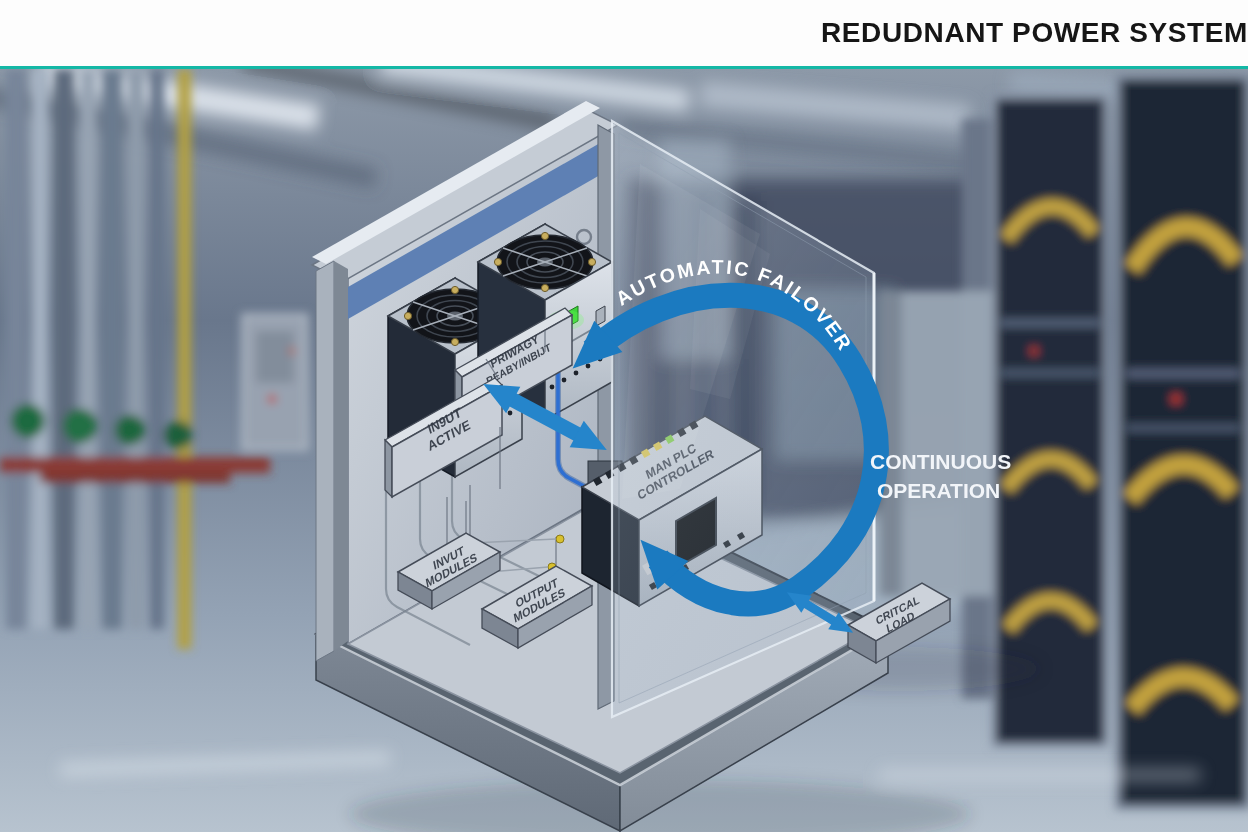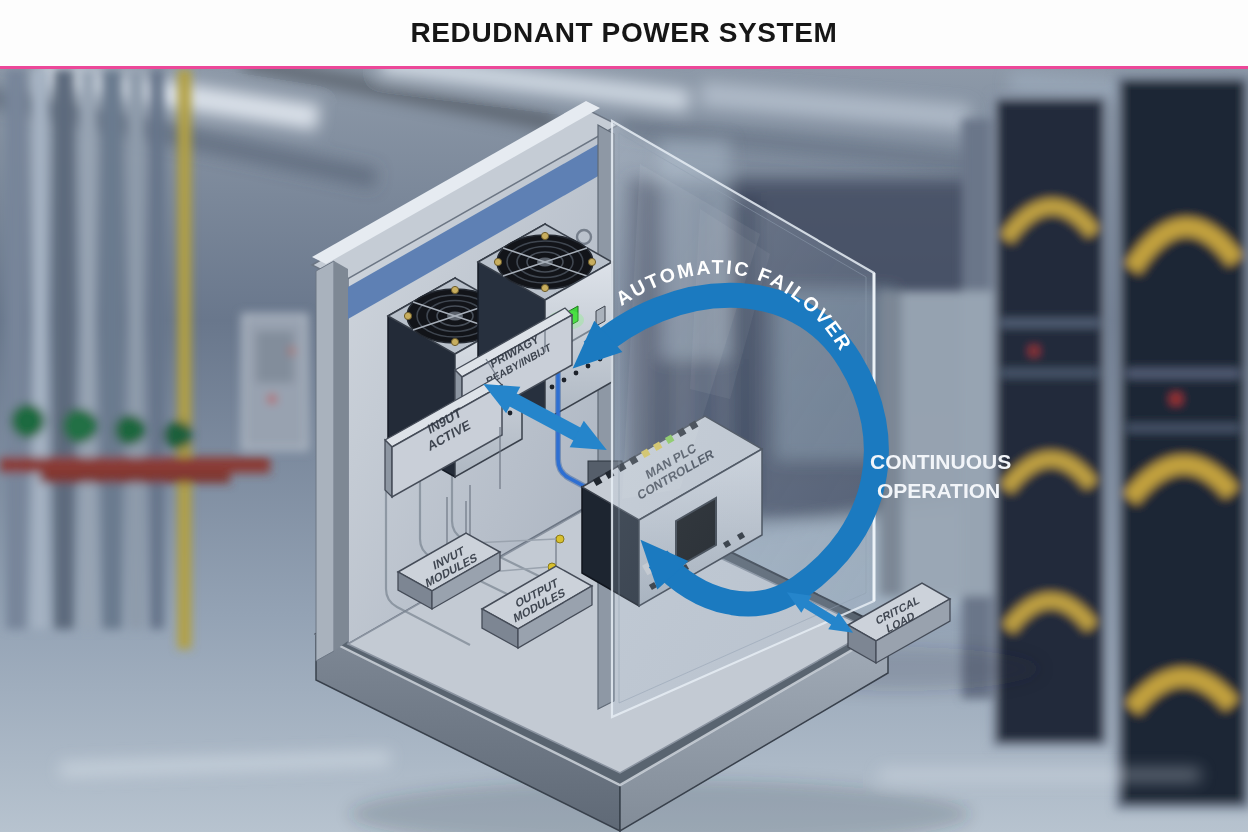--- a/index.html
+++ b/index.html
@@ -1,19 +1,19 @@
 <!DOCTYPE html>
 <html><head>
 <meta charset="utf-8">
 <style>
   html,body{margin:0;padding:0;background:#ffffff;}
   .stage{width:1248px;height:832px;position:relative;overflow:hidden;background:#fff;
          font-family:"Liberation Sans",sans-serif;}
-  .banner{height:66px;border-bottom:3px solid #ec4899;background:#fdfdfd;
-          display:flex;align-items:center;justify-content:center;}
+  .banner{height:66px;border-bottom:3px solid #14b8a6;background:#fdfdfd;
+          display:flex;align-items:center;justify-content:flex-end;}
   .banner h1{margin:0;font-size:28px;font-weight:800;letter-spacing:.6px;color:#161616;}
   .figure{width:1248px;height:763px;position:relative;}
   svg{display:block;}
   .plq{font-weight:700;fill:#333a45;opacity:.92;}
   .white-label{font-weight:700;fill:#f2f5f9;}
 </style>
 </head>
 <body>
 
 <div class="stage">

